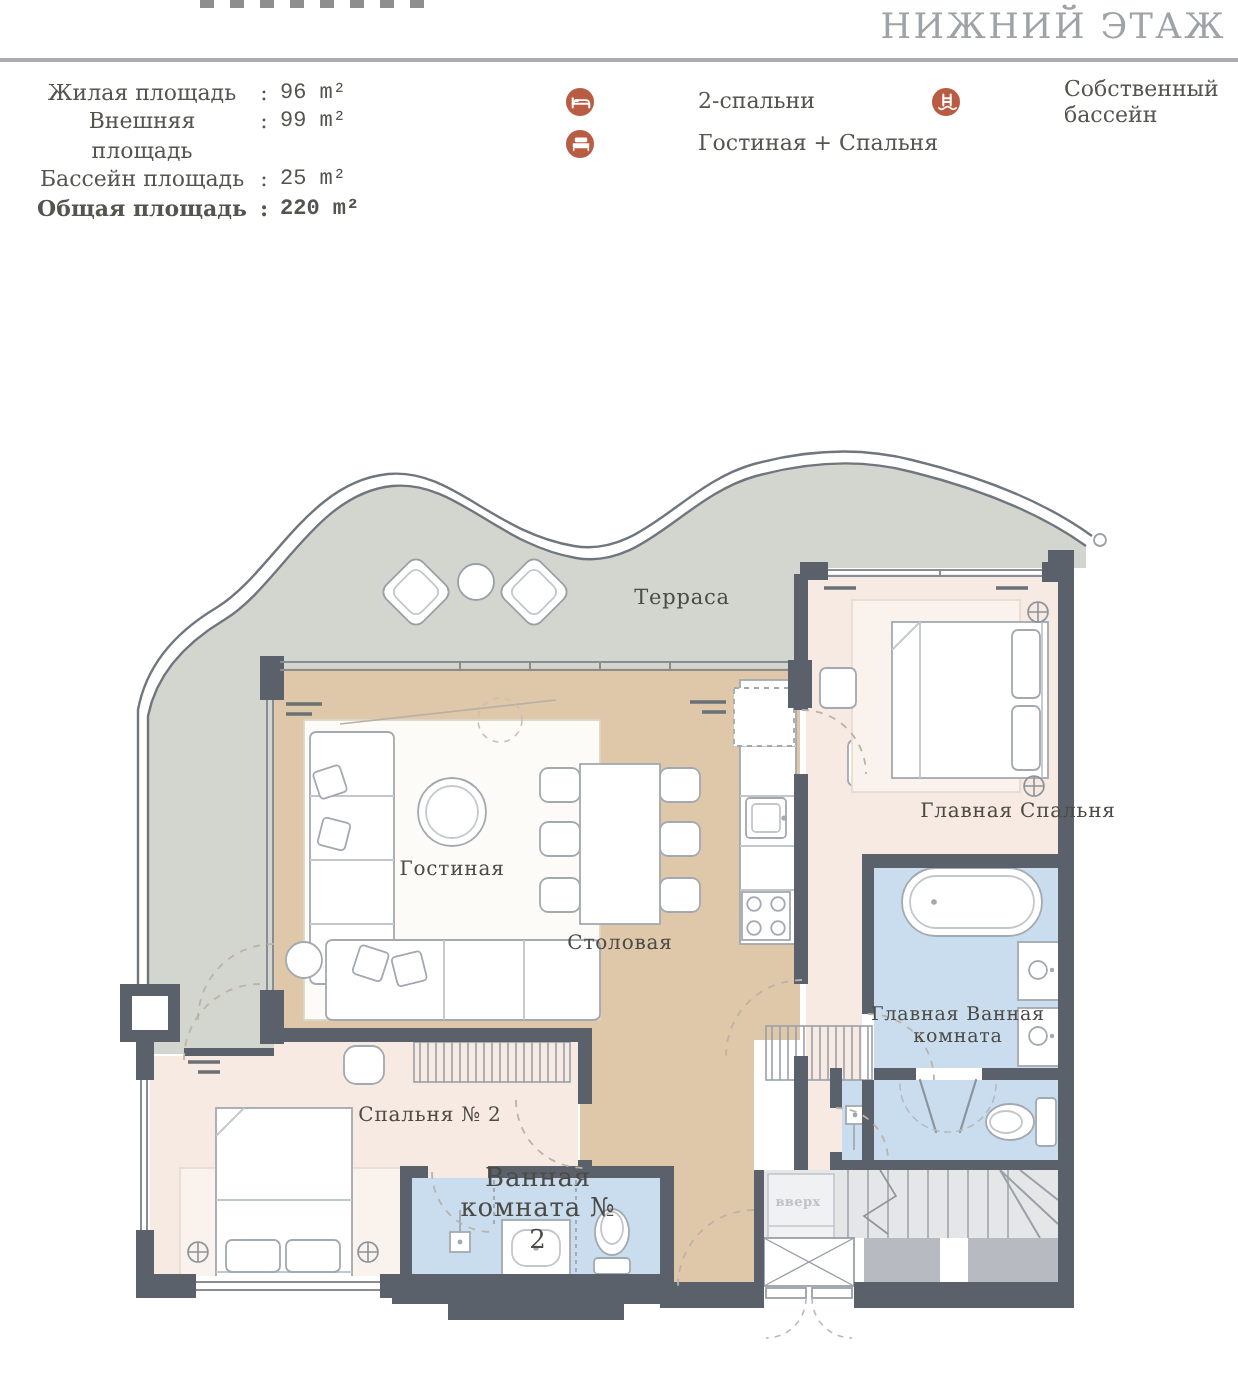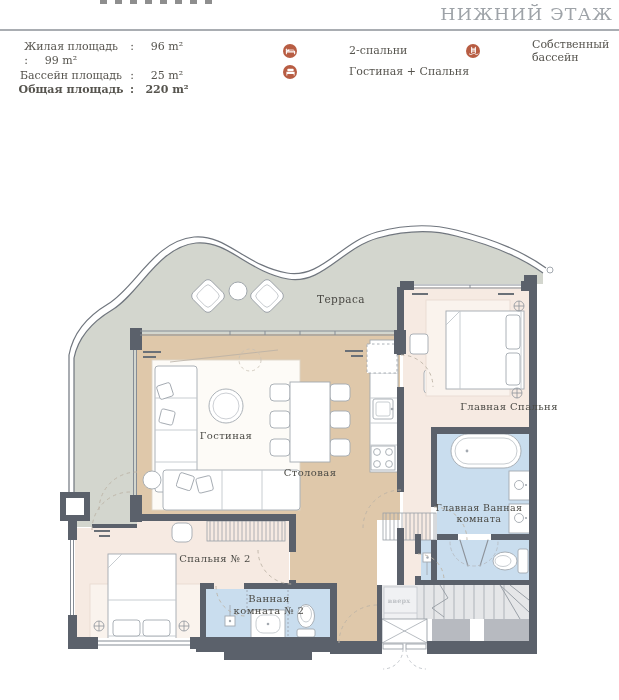--- a/index.html
+++ b/index.html
@@ -11,56 +11,57 @@
 
   .page-title{position:absolute;top:4px;right:6px;font-size:17.5px;letter-spacing:1.2px;
     color:#9ea3a8;}
 
   .rule{position:absolute;left:0;top:29px;width:619px;height:2px;background:#a9adb2;}
 
   .stats{position:absolute;left:18px;top:40px;font-size:11px;color:#56544e;}
   .stat-row{display:flex;line-height:14.4px;}
   .stat-row .sl{width:106px;text-align:center;}
   .stat-row .sc{width:16px;text-align:center;}
-  .stat-row .sv{width:54px;text-align:center;}
+  .stat-row .sv{width:54px;text-align:left;font-family:Liberation Mono, monospace;}
   .stat-row.bold{font-weight:bold;}
 
   .legend{position:absolute;top:40px;font-size:11px;color:#56544e;}
   .legend.c1{left:283px;}
   .legend.c2{left:466px;}
   .legend-item{display:flex;align-items:center;height:21px;gap:44px;}
   .legend-icon{width:14px;height:14px;border-radius:50%;background:#b85d43;
     display:flex;align-items:center;justify-content:center;margin-right:8px;flex:0 0 14px;}
 
   .plan-label{position:absolute;transform:translate(-50%,-50%);color:#4b4a45;
     letter-spacing:.4px;white-space:nowrap;text-align:center;}
   .plan-label.wrap{white-space:normal;line-height:1.18;}
   .lbl-terrace{left:341px;top:299px;font-size:10.5px;}
   .lbl-living{left:226px;top:435px;font-size:10px;}
   .lbl-dining{left:310px;top:472px;font-size:10px;}
   .lbl-mbed{left:461px;top:406px;font-size:10px;margin-left:48px;}
   .lbl-mbath{left:479px;top:494px;font-size:9.5px;width:88px;margin-top:19px;}
   .lbl-bed2{left:215px;top:558px;font-size:10px;}
-  .lbl-bath2{left:269px;top:605px;font-size:10px;width:90px;}
+  .lbl-bath2{left:269px;top:605px;font-size:13px;width:90px;}
   .lbl-up{left:399px;top:601px;font-size:6.5px;color:#bfc2c6;letter-spacing:.2px;font-weight:bold;}
 </style>
 </head>
 <body>
 
 <div class="cropped-title"></div>
 <div class="page-title">НИЖНИЙ ЭТАЖ</div>
 <div class="rule"></div>
 
 <div class="stats">
   <div class="stat-row">
     <span class="sl">Жилая площадь</span>
     <span class="sc">:</span>
     <span class="sv">96 m²</span>
   </div>
   <div class="stat-row">
+    <span class="sl">Внешняя площадь</span>
     <span class="sc">:</span>
     <span class="sv">99 m²</span>
   </div>
   <div class="stat-row">
     <span class="sl">Бассейн площадь</span>
     <span class="sc">:</span>
     <span class="sv">25 m²</span>
   </div>
   <div class="stat-row bold">
     <span class="sl">Общая площадь</span>

